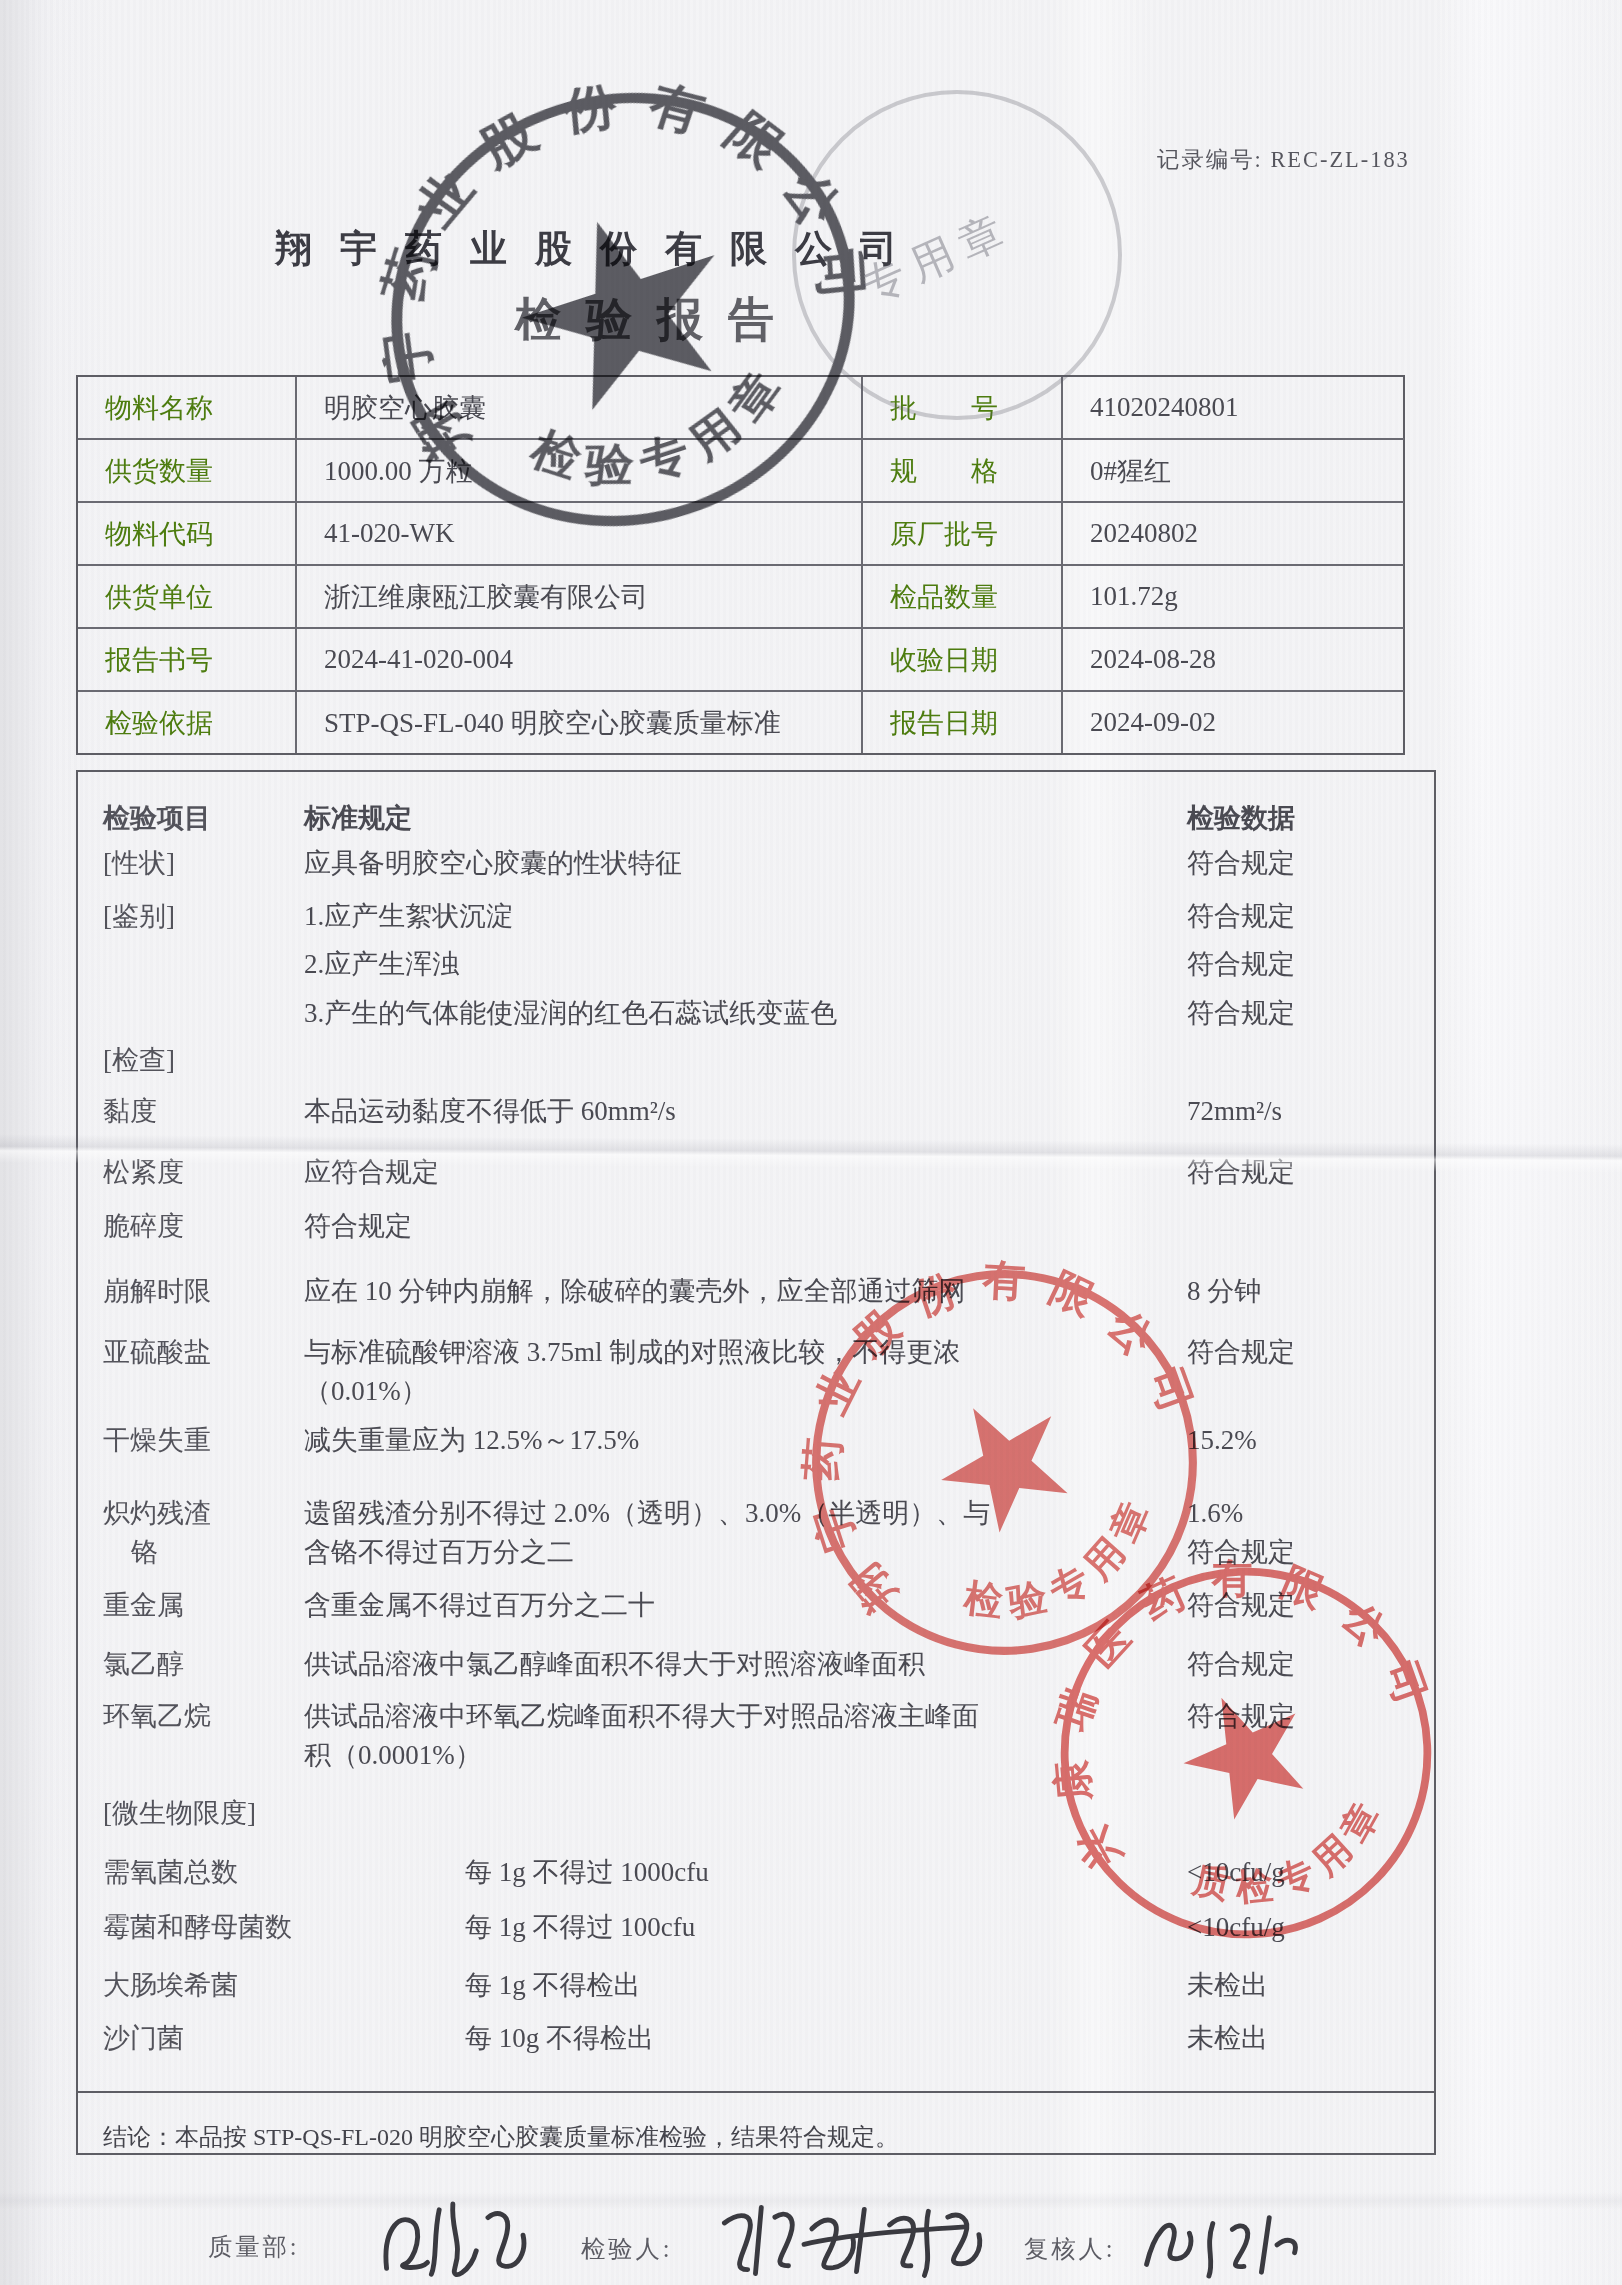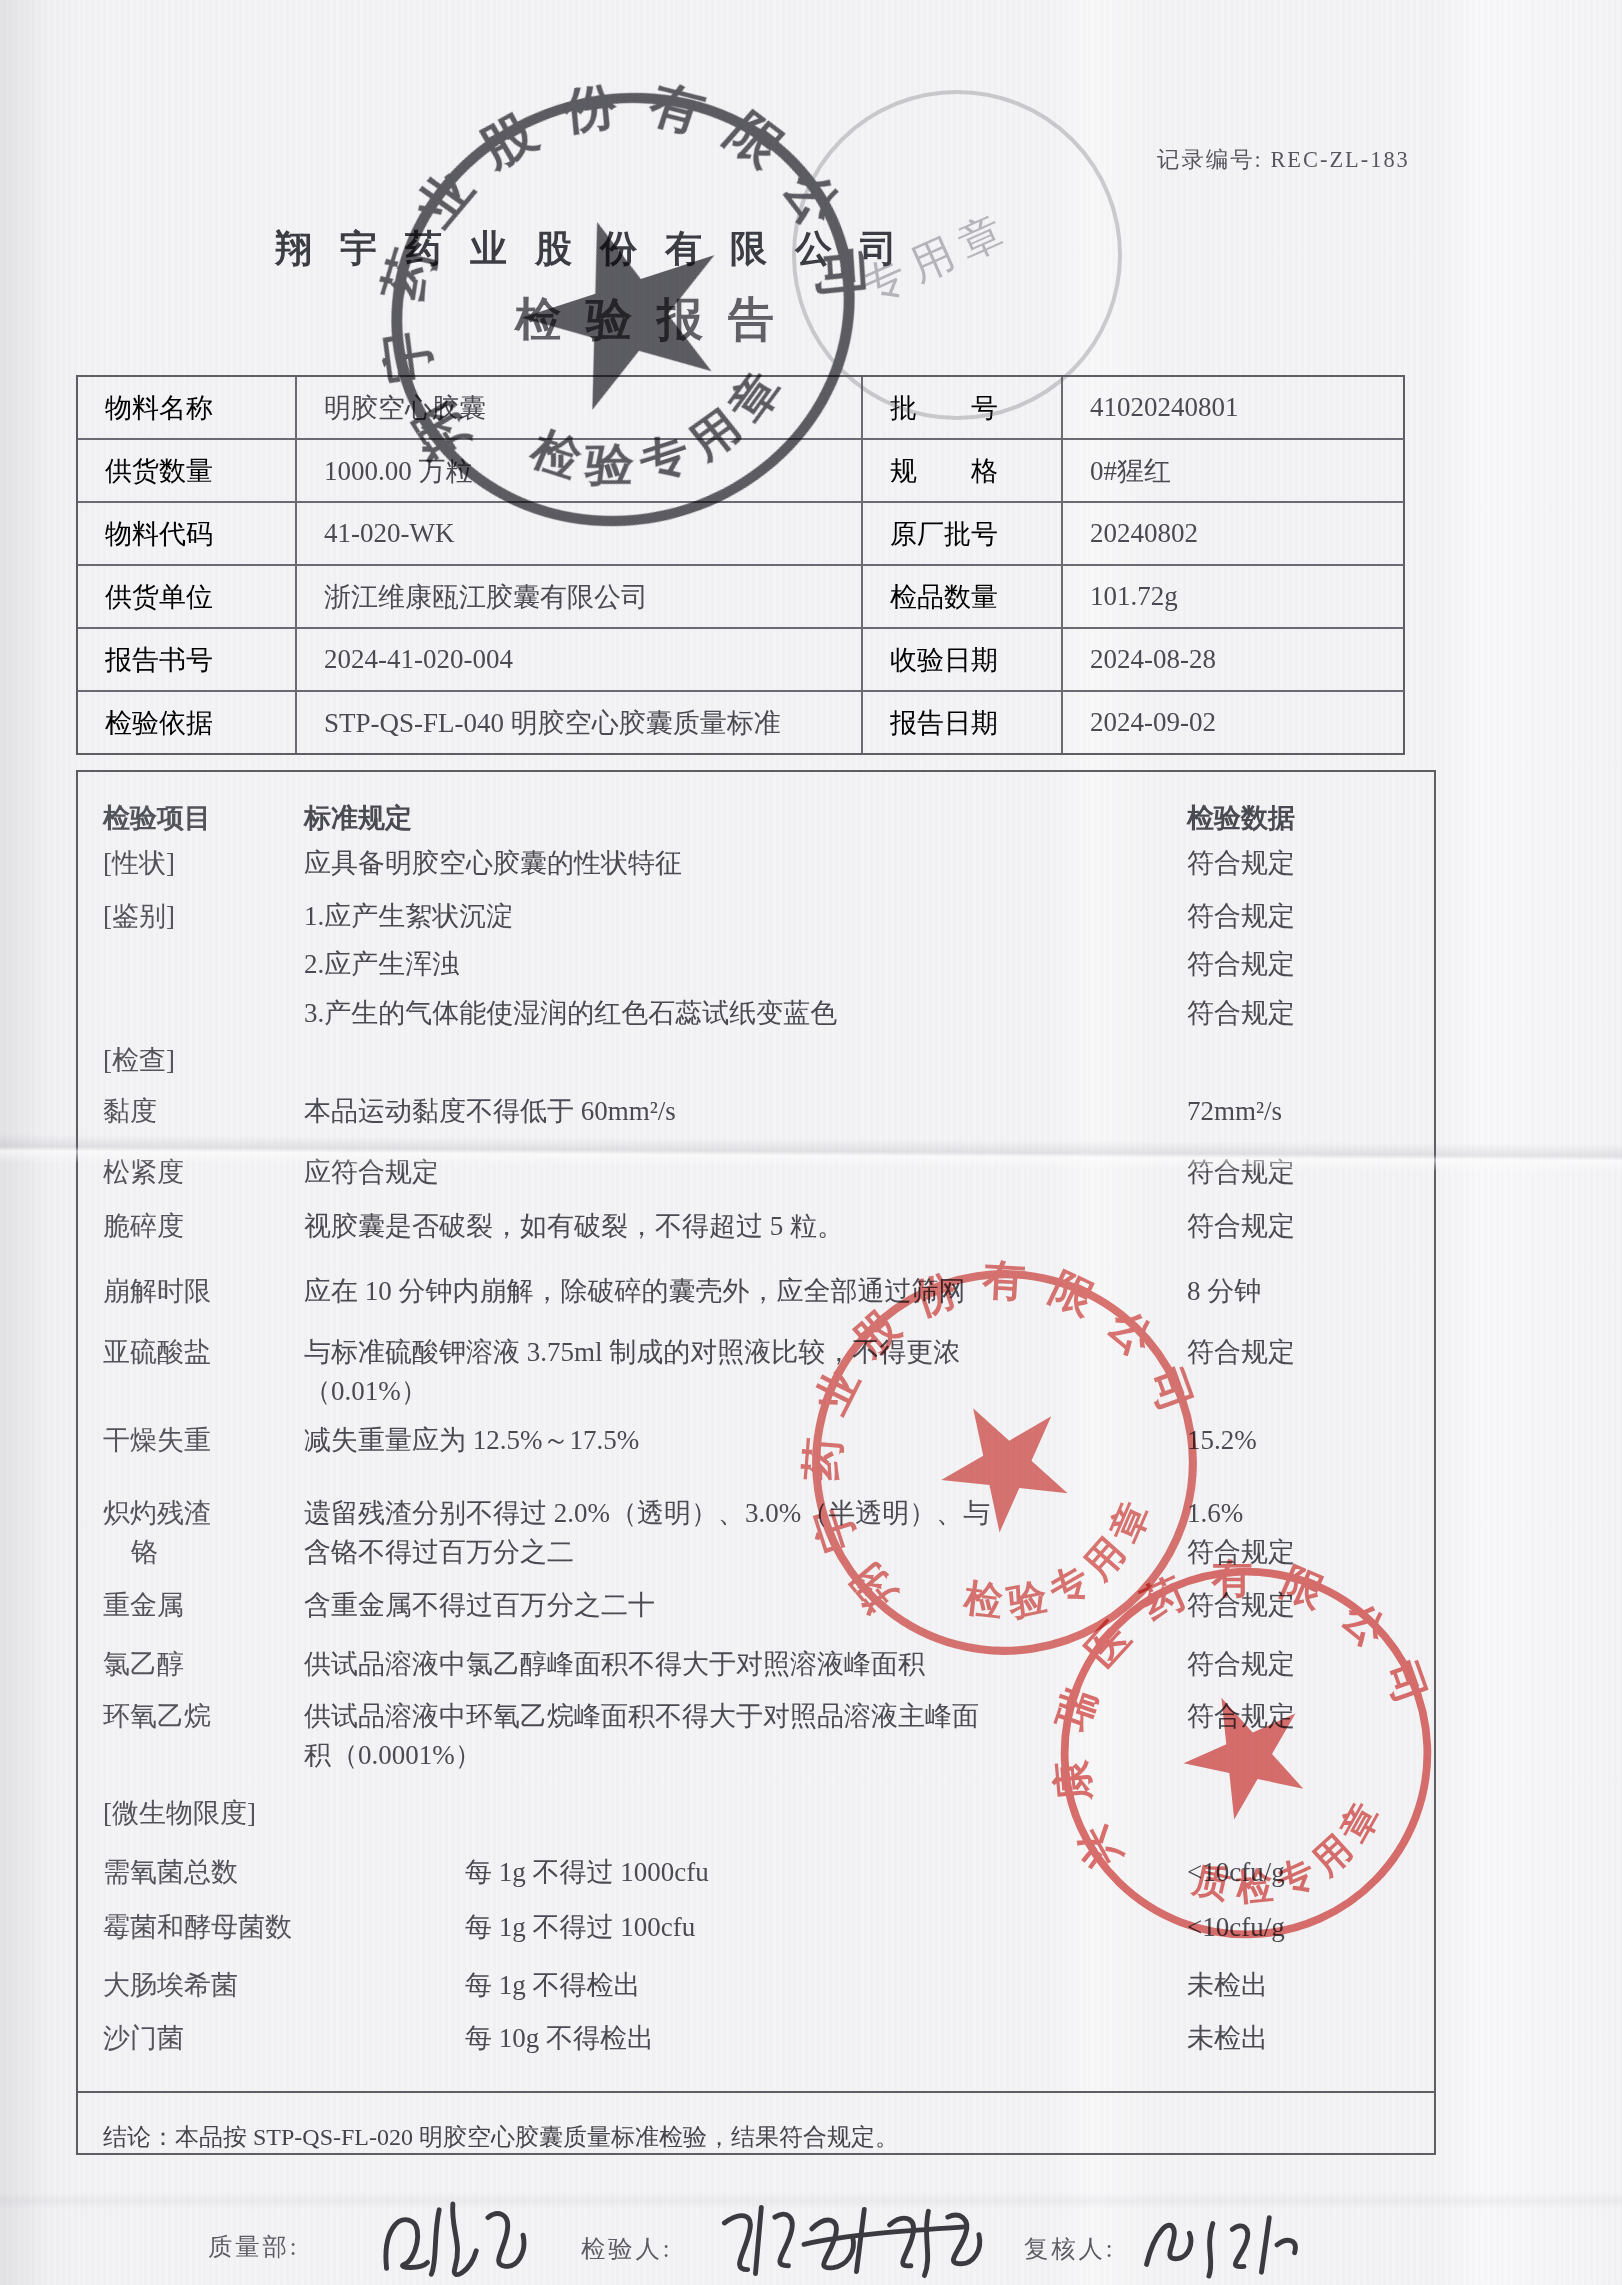--- a/index.html
+++ b/index.html
@@ -28,21 +28,21 @@
   .company-title{position:absolute;left:275px;top:224px;font-size:37px;font-weight:600;letter-spacing:28px;color:#3c3c44;white-space:nowrap;}
   .doc-title{position:absolute;left:515px;top:289px;font-size:46px;font-weight:600;letter-spacing:25px;color:#47474e;white-space:nowrap;opacity:.85;}
 
   
   .info-table{position:absolute;left:76px;top:375px;width:1325px;border:2.9px solid #5d5d64;
     display:grid;grid-template-columns:217px 566px 200px 343px;grid-auto-rows:auto;}
   .info-cell{border-top:2px solid #6a6a72;border-left:2px solid #6a6a72;font-size:27px;
     display:flex;align-items:center;padding-left:27px;height:61px;color:#4a4a52;white-space:nowrap;overflow:visible;}
   .info-cell.r0{border-top:none;}
   .info-cell.c0{border-left:none;}
-  .info-cell.lab{color:#000000;}
+  .info-cell.lab{color:#4d7c0f;}
 
   
   .test-table{position:absolute;left:76px;top:770px;width:1360px;height:1385px;border:2.9px solid #5d5d64;box-sizing:border-box;}
   .test-rows{position:absolute;left:0;top:0;right:0;bottom:60px;padding-top:27px;overflow:hidden;}
   .trow{display:flex;align-items:flex-start;line-height:39px;font-size:27px;}
   .trow.hdr{font-weight:600;color:#414149;}
   .titem{width:226px;box-sizing:border-box;padding-left:25px;flex:none;color:#53535b;white-space:nowrap;}
   .titem.ind{padding-left:53px;}
   .tstd{flex:1;color:#4a4a52;}
   .tstd.sind{padding-left:161px;}
@@ -151,23 +151,20 @@
       </div>
       <div class="trow" style="margin-top: 22.4px;">
         <div class="titem">松紧度</div>
         <div class="tstd">
           <div class="stdline">应符合规定</div>
         </div>
         <div class="tres">符合规定</div>
       </div>
       <div class="trow" style="margin-top: 14.6px;">
         <div class="titem">脆碎度</div>
-        <div class="tstd">
-          <div class="stdline">视胶囊是否破裂，如有破裂，不得超过 5 粒。</div>
-        </div>
         <div class="tres">符合规定</div>
       </div>
       <div class="trow" style="margin-top: 26px;">
         <div class="titem">崩解时限</div>
         <div class="tstd">
           <div class="stdline">应在 10 分钟内崩解，除破碎的囊壳外，应全部通过筛网</div>
         </div>
         <div class="tres">8 分钟</div>
       </div>
       <div class="trow" style="margin-top: 22.4px;">

